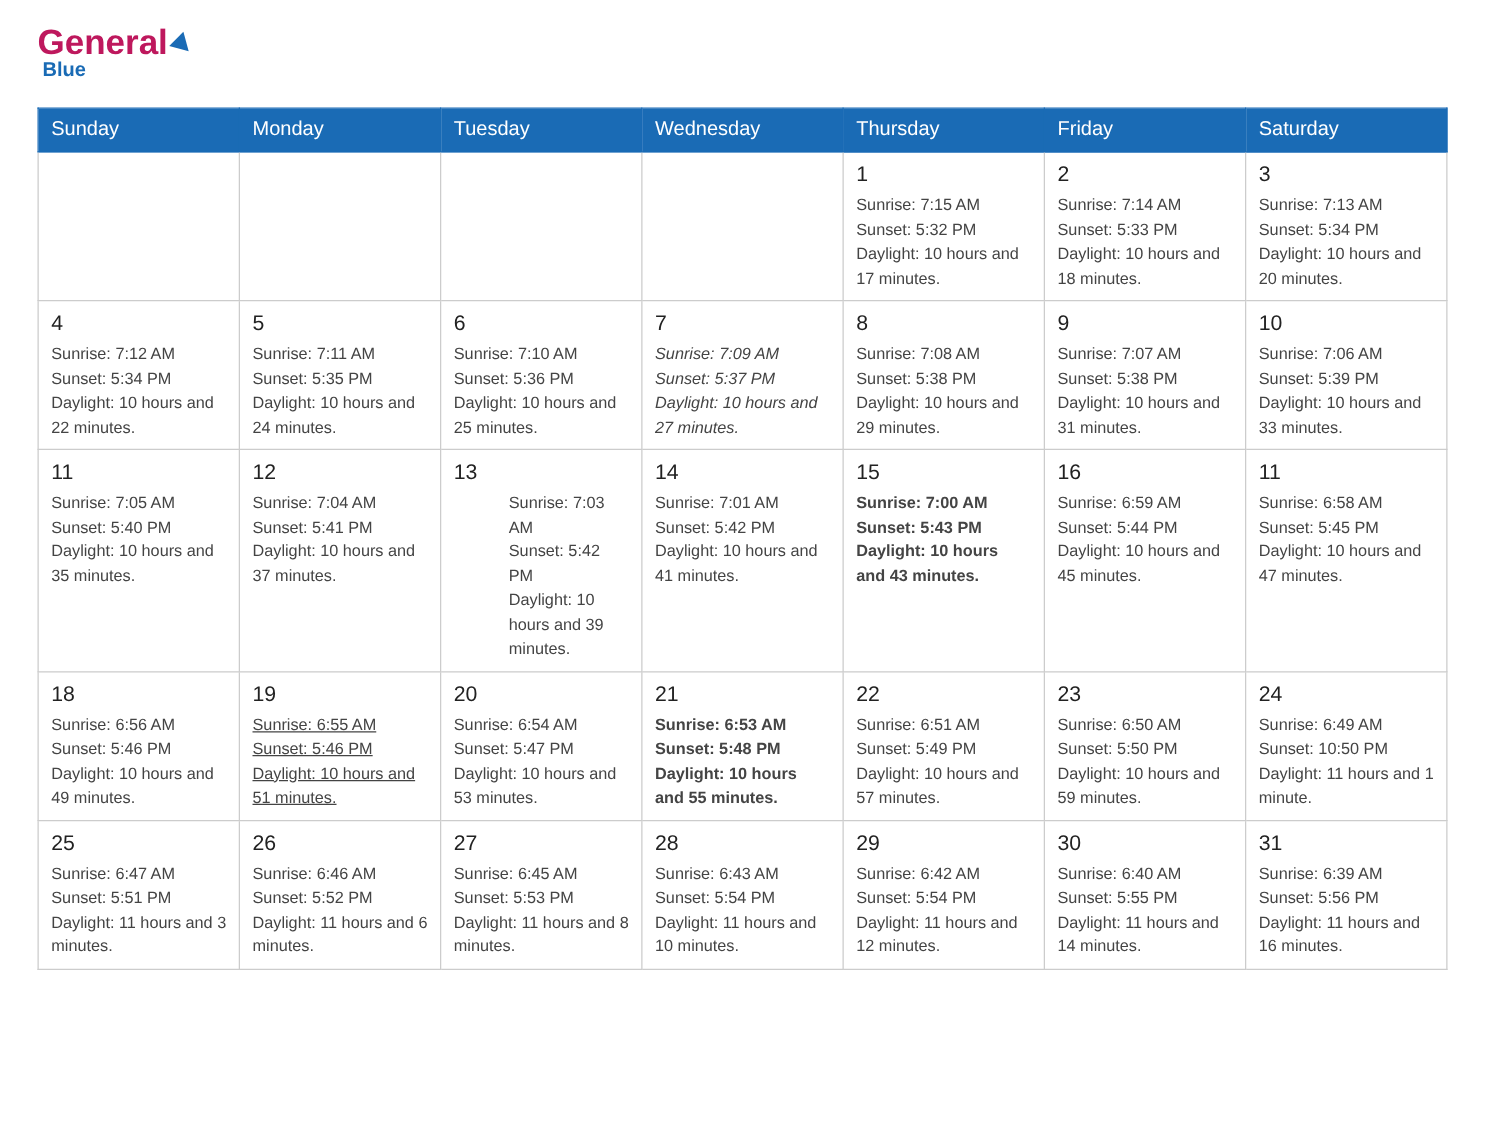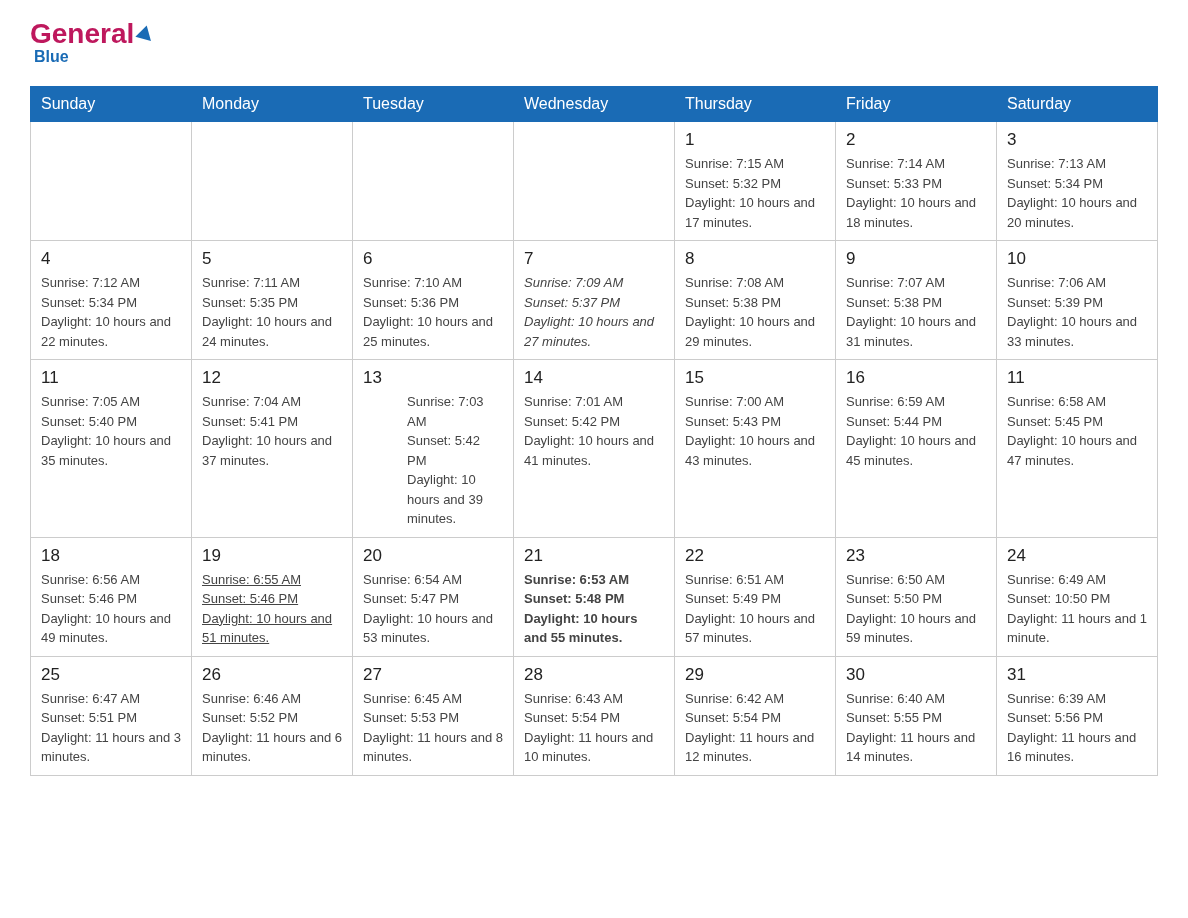--- a/index.html
+++ b/index.html
@@ -206,21 +206,21 @@
 Daylight: 10 hours and 39 minutes.</div>
         </td>
         <td>
           <span class="day-number">14</span>
           <div class="day-info" style="white-space: pre-line;">Sunrise: 7:01 AM
 Sunset: 5:42 PM
 Daylight: 10 hours and 41 minutes.</div>
         </td>
         <td>
           <span class="day-number">15</span>
-          <div class="day-info" style="white-space: pre-line;">Sunrise: 7:00 AM
+          <div class="day-info" style="white-space: pre-line; font-weight: bold;">Sunrise: 7:00 AM
 Sunset: 5:43 PM
 Daylight: 10 hours and 43 minutes.</div>
         </td>
         <td>
           <span class="day-number">16</span>
           <div class="day-info" style="white-space: pre-line;">Sunrise: 6:59 AM
 Sunset: 5:44 PM
 Daylight: 10 hours and 45 minutes.</div>
         </td>
         <td>

